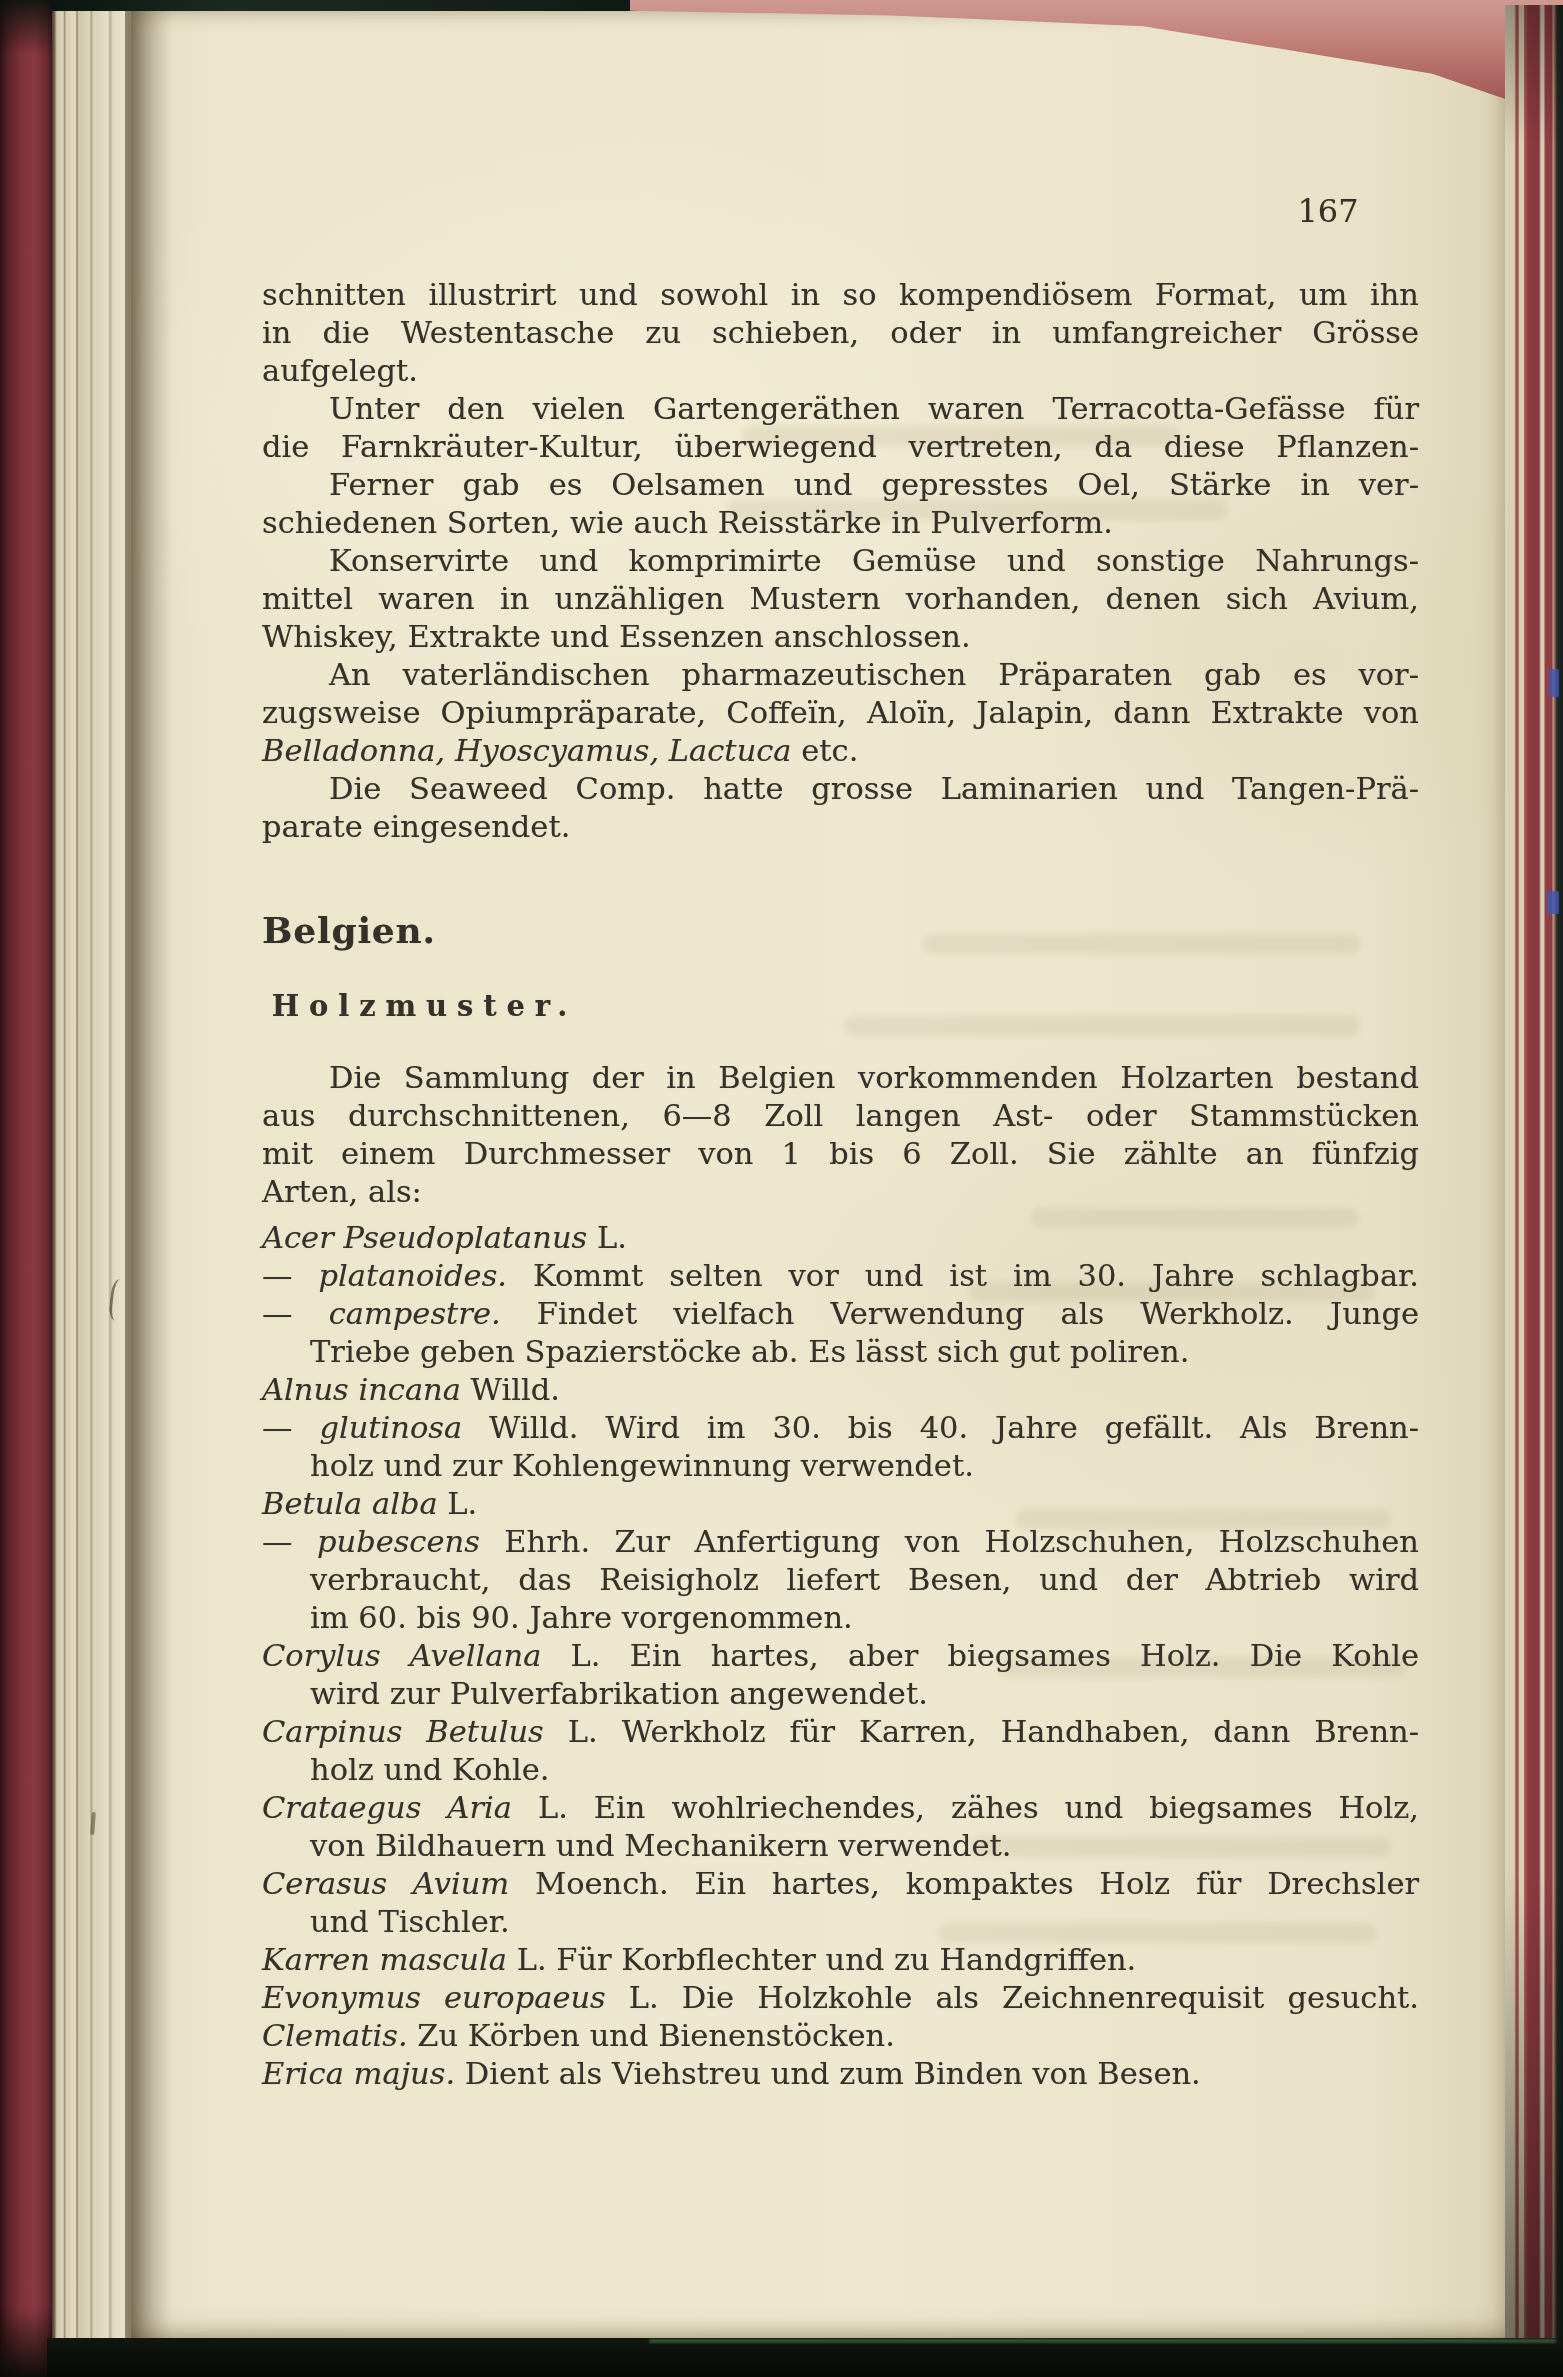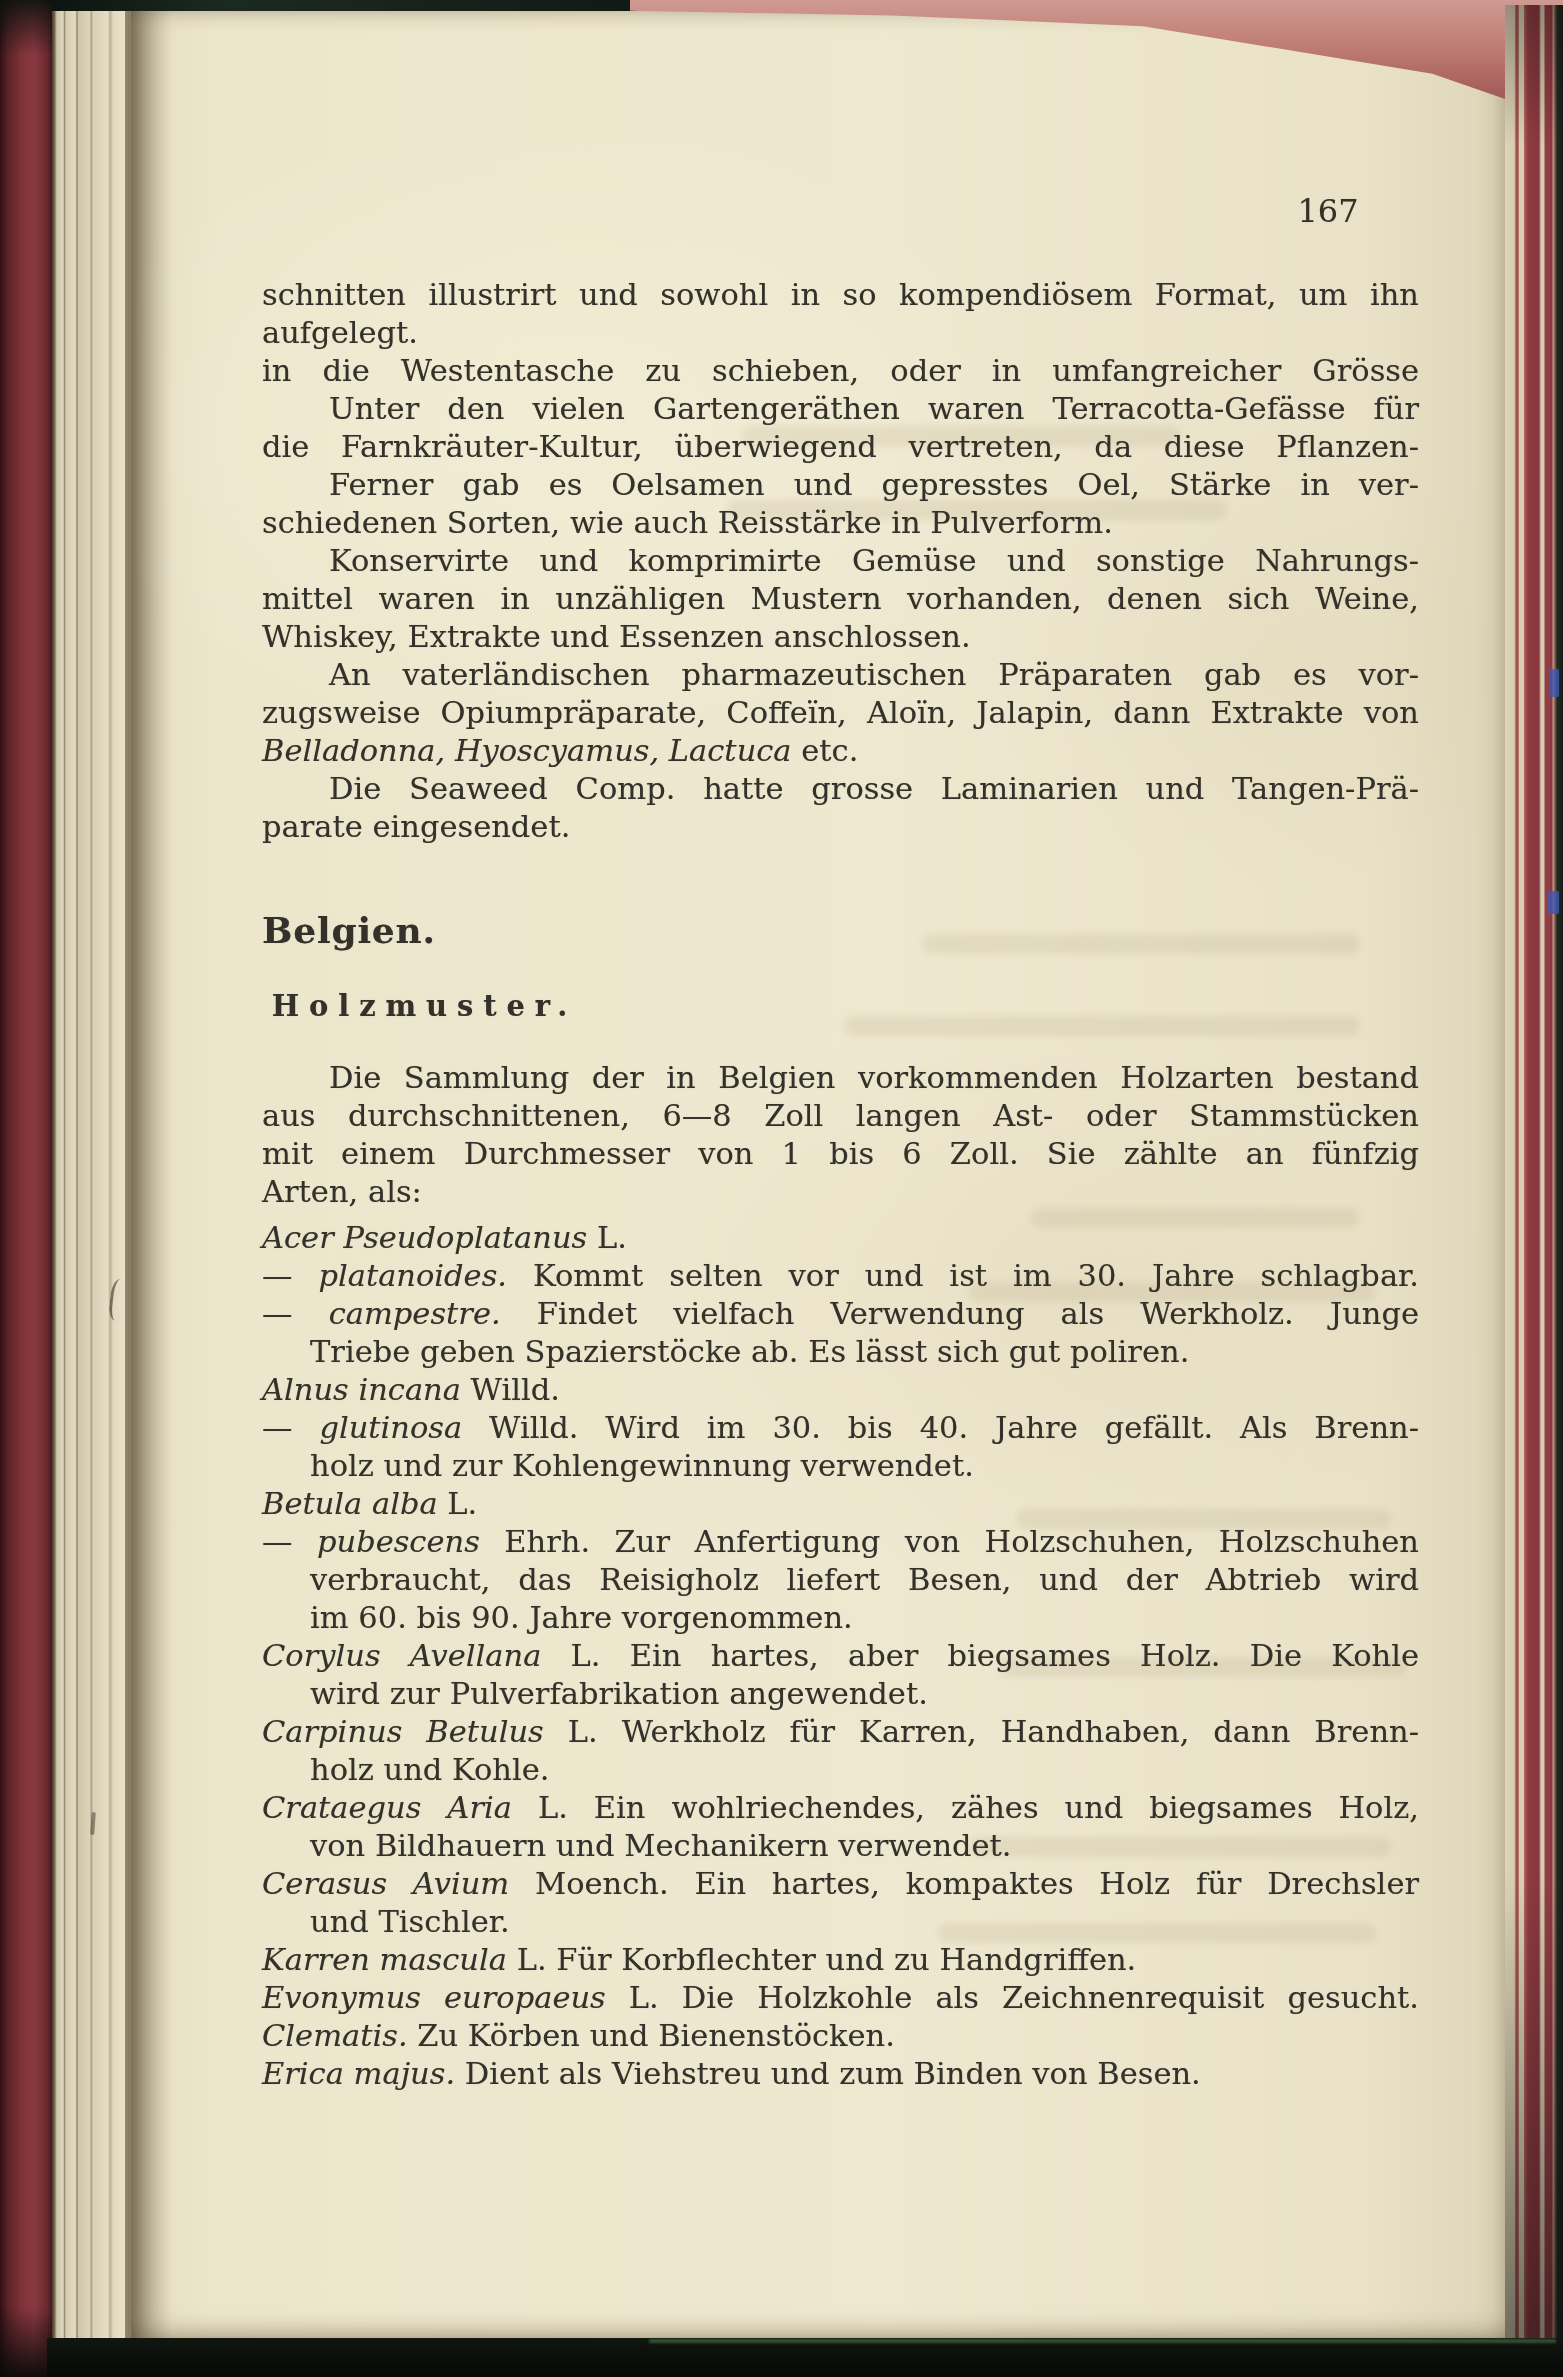--- a/index.html
+++ b/index.html
@@ -141,34 +141,34 @@
   <div class="ghost" style="left:869px;top:1649px;width:406px"></div>
   <div class="ghost" style="left:838px;top:1829px;width:422px"></div>
   <div class="ghost" style="left:807px;top:1915px;width:438px"></div>
 
   <div class="pagenum">167</div>
 
   <div class="textcol">
     <div>
         <div>
           <div class="line fill"><span>schnitten illustrirt und sowohl in so kompendiösem Format, um ihn</span></div>
+          <div class="line fill"><span>in die Westentasche zu schieben, oder in umfangreicher Grösse</span></div>
           <div class="line"><span>aufgelegt.</span></div>
-          <div class="line fill"><span>in die Westentasche zu schieben, oder in umfangreicher Grösse</span></div>
         </div>
         <div>
           <div class="line fill ind"><span>Unter den vielen Gartengeräthen waren Terracotta-Gefässe für</span></div>
           <div class="line fill"><span>die Farnkräuter-Kultur, überwiegend vertreten, da diese Pflanzen-</span></div>
         </div>
         <div>
           <div class="line fill ind"><span>Ferner gab es Oelsamen und gepresstes Oel, Stärke in ver-</span></div>
           <div class="line"><span>schiedenen Sorten, wie auch Reisstärke in Pulverform.</span></div>
         </div>
         <div>
           <div class="line fill ind"><span>Konservirte und komprimirte Gemüse und sonstige Nahrungs-</span></div>
-          <div class="line fill"><span>mittel waren in unzähligen Mustern vorhanden, denen sich Weine,</span></div>
+          <div class="line fill"><span>mittel waren in unzähligen Mustern vorhanden, denen sich Avium,</span></div>
           <div class="line"><span>Whiskey, Extrakte und Essenzen anschlossen.</span></div>
         </div>
         <div>
           <div class="line fill ind"><span>An vaterländischen pharmazeutischen Präparaten gab es vor-</span></div>
           <div class="line fill"><span>zugsweise Opiumpräparate, Coffeïn, Aloïn, Jalapin, dann Extrakte von</span></div>
           <div class="line"><span class="it">Belladonna, Hyoscyamus, Lactuca</span><span> etc.</span></div>
         </div>
         <div>
           <div class="line fill ind"><span>Die Seaweed Comp. hatte grosse Laminarien und Tangen-Prä-</span></div>
           <div class="line"><span>parate eingesendet.</span></div>

